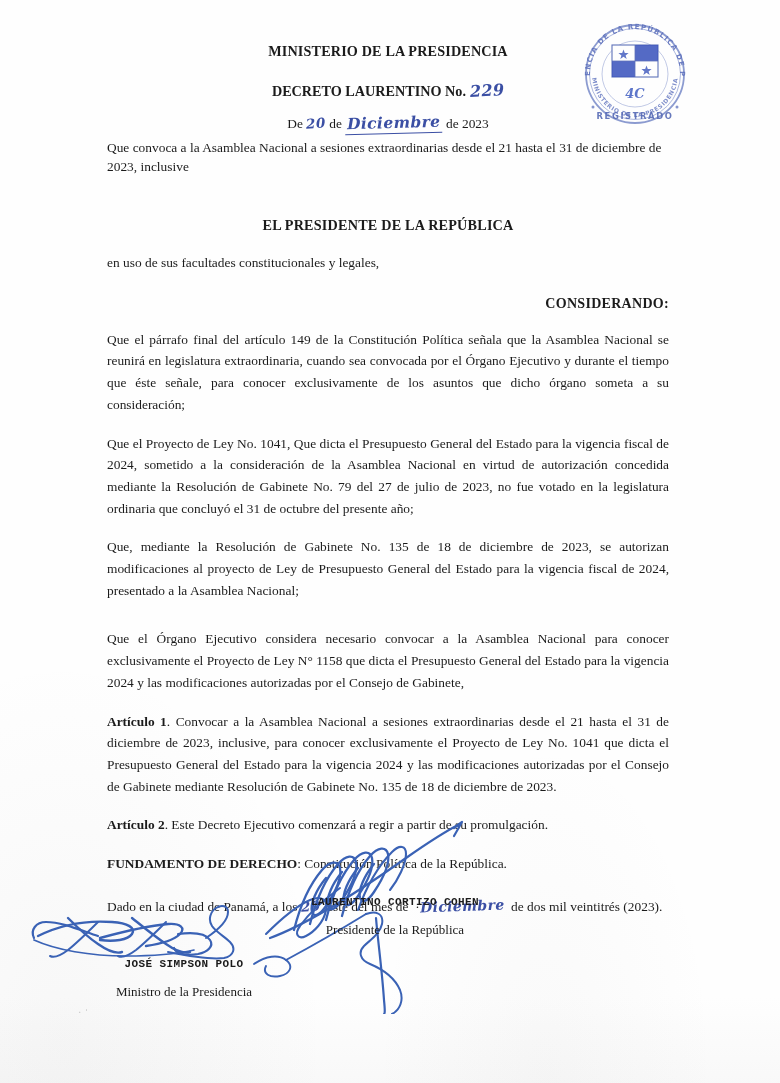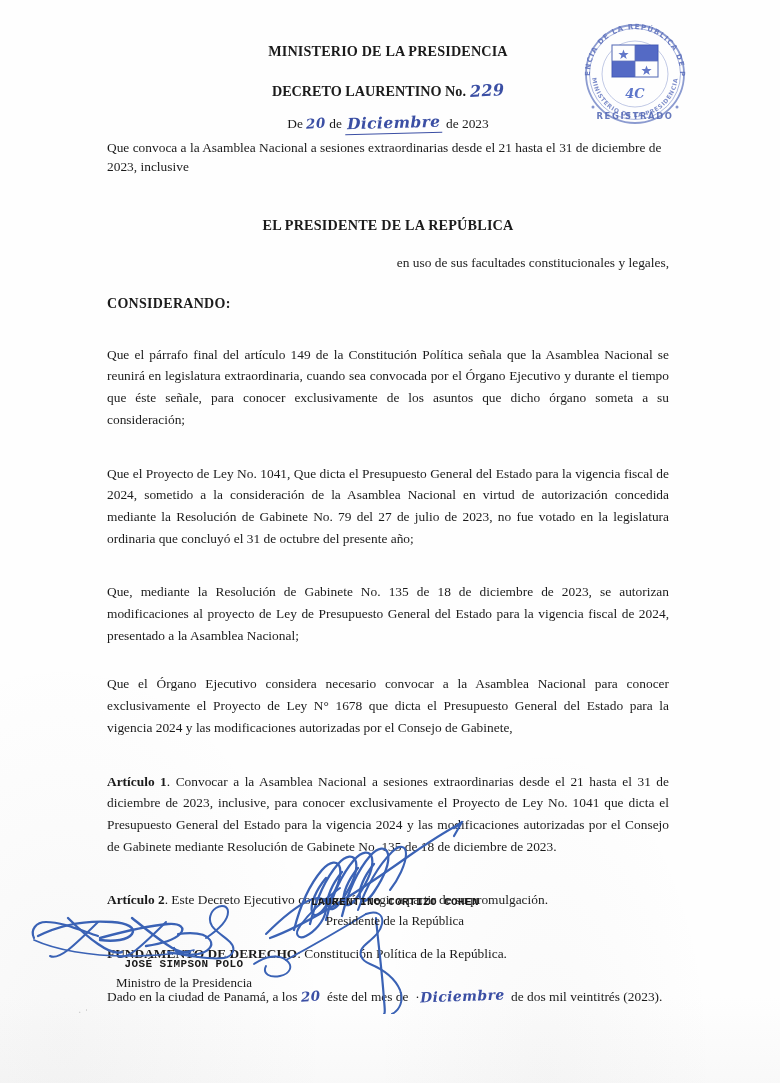--- a/index.html
+++ b/index.html
@@ -95,37 +95,37 @@
   }
 
   .center-bold {
     text-align: center;
     font-weight: bold;
     font-size: 14.2px;
     margin-top: 40px;
     letter-spacing: .2px;
   }
   .center-plain {
+    text-align: left;
+    font-size: 13.4px;
+    margin-top: 21px;
+  }
+  .center-heading {
     text-align: right;
-    font-size: 13.4px;
-    margin-top: 21px;
-  }
-  .center-heading {
-    text-align: left;
     font-weight: bold;
     font-size: 14px;
     letter-spacing: .3px;
     margin-top: 25px;
   }
 
   .para {
     text-align: justify;
     font-size: 13.4px;
     line-height: 1.62;
-    margin-top: 32px;
+    margin-top: 17px;
   }
   .para.gap-lg { margin-top: 27px; }
 
   .para b { font-weight: bold; }
 
   .closing {
     font-size: 13.4px;
     line-height: 1.62;
     margin-top: 20px;
     text-align: left;
@@ -164,21 +164,21 @@
     text-align: center;
   }
   .sig-name {
     font-weight: bold;
     font-size: 11px;
     letter-spacing: .4px;
     font-family: Liberation Mono, monospace;
   }
   .sig-role {
     font-size: 13px;
-    margin-top: 5px;
+    margin-top: 14px;
   }
 
   .ink {
     position: absolute;
     pointer-events: none;
   }
   .ink-president { left: 248px; top: -4px; }
   .ink-minister  { left: 28px;  top: 86px; }
 
   .faint-mark {
@@ -257,21 +257,21 @@
 
     <div class="center-bold">EL PRESIDENTE DE LA REPÚBLICA</div>
 
     <div class="center-plain">en uso de sus facultades constitucionales y legales,</div>
 
     <div class="center-heading">CONSIDERANDO:</div>
 
     <div class="para">Que el párrafo final del artículo 149 de la Constitución Política señala que la Asamblea Nacional se reunirá en legislatura extraordinaria, cuando sea convocada por el Órgano Ejecutivo y durante el tiempo que éste señale, para conocer exclusivamente de los asuntos que dicho órgano someta a su consideración;</div>
     <div class="para">Que el Proyecto de Ley No. 1041, Que dicta el Presupuesto General del Estado para la vigencia fiscal de 2024, sometido a la consideración de la Asamblea Nacional en virtud de autorización concedida mediante la Resolución de Gabinete No. 79 del 27 de julio de 2023, no fue votado en la legislatura ordinaria que concluyó el 31 de octubre del presente año;</div>
     <div class="para">Que, mediante la Resolución de Gabinete No. 135 de 18 de diciembre de 2023, se autorizan modificaciones al proyecto de Ley de Presupuesto General del Estado para la vigencia fiscal de 2024, presentado a la Asamblea Nacional;</div>
-    <div class="para gap-lg">Que el Órgano Ejecutivo considera necesario convocar a la Asamblea Nacional para conocer exclusivamente el Proyecto de Ley N° 1678 que dicta el Presupuesto General del Estado para la vigencia 2024 y las modificaciones autorizadas por el Consejo de Gabinete,</div>
+    <div class="para gap-lg">Que el Órgano Ejecutivo considera necesario convocar a la Asamblea Nacional para conocer exclusivamente el Proyecto de Ley N° 1158 que dicta el Presupuesto General del Estado para la vigencia 2024 y las modificaciones autorizadas por el Consejo de Gabinete,</div>
 
 
     <div class="para">
       <b>Artículo 1</b><span>. Convocar a la Asamblea Nacional a sesiones extraordinarias desde el 21 hasta el 31 de diciembre de 2023, inclusive, para conocer exclusivamente el Proyecto de Ley No. 1041 que dicta el Presupuesto General del Estado para la vigencia 2024 y las modificaciones autorizadas por el Consejo de Gabinete mediante Resolución de Gabinete No. 135 de 18 de diciembre de 2023.</span>
     </div>
 
     <div class="para">
       <b>Artículo 2</b><span>. Este Decreto Ejecutivo comenzará a regir a partir de su promulgación.</span>
     </div>
 

